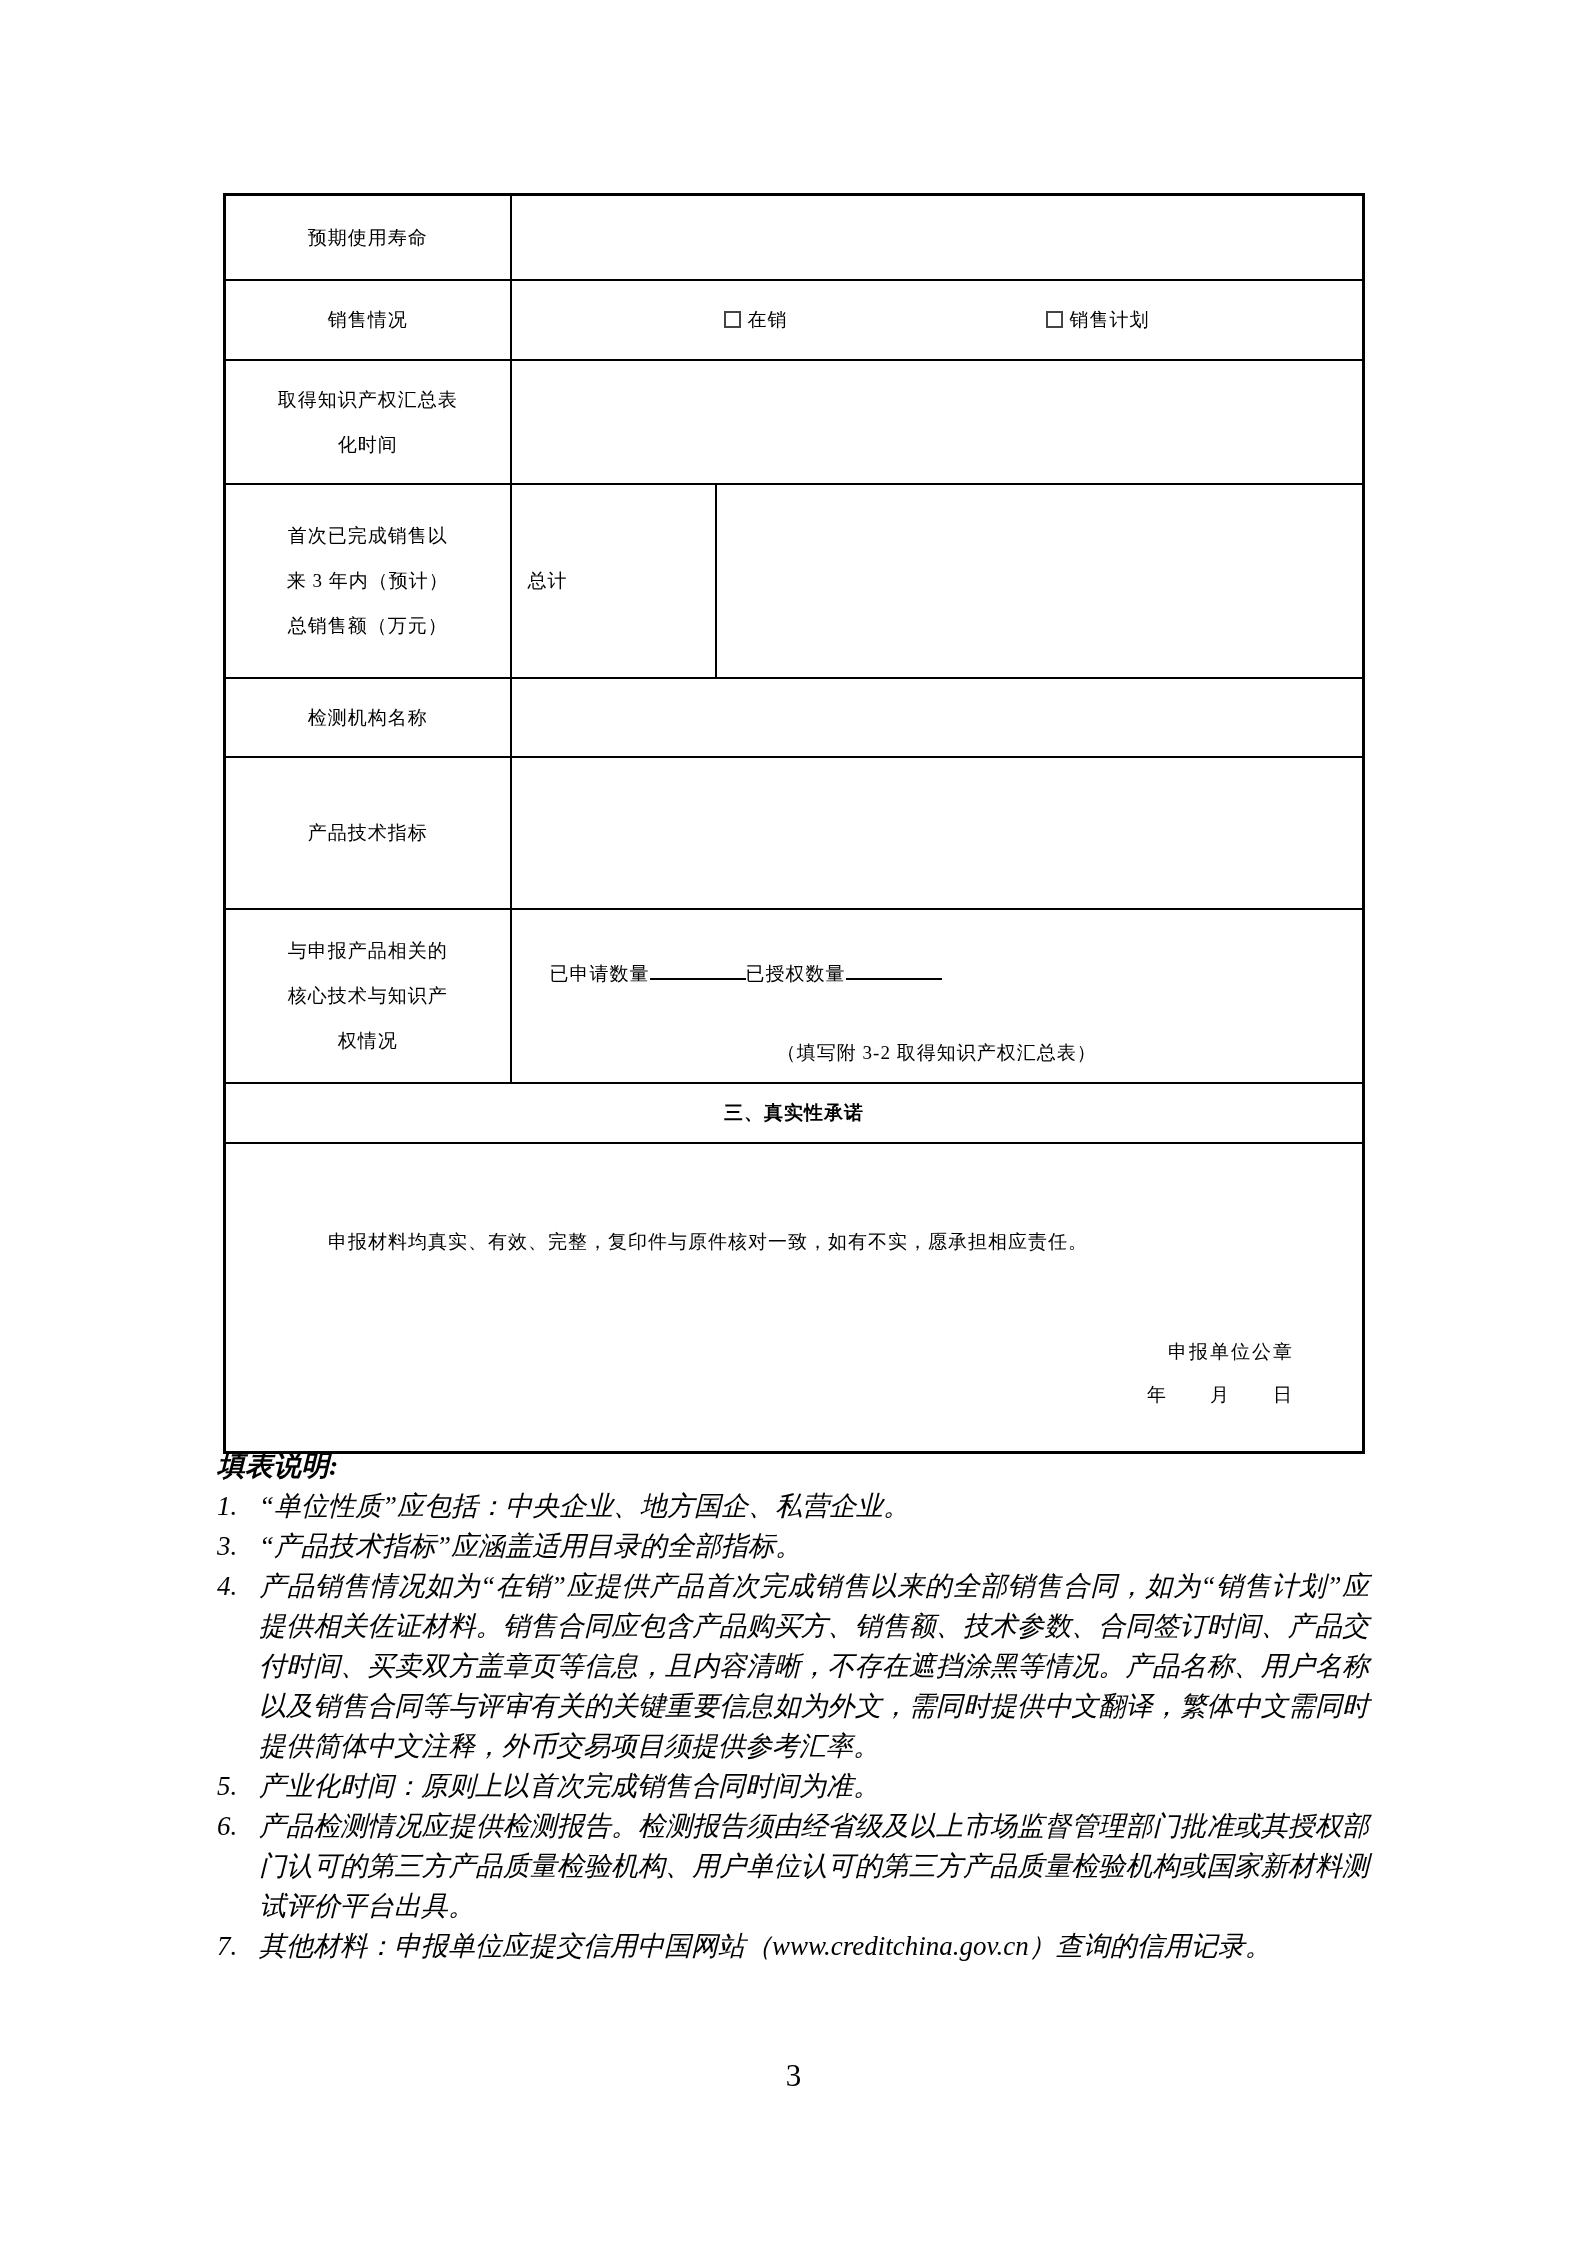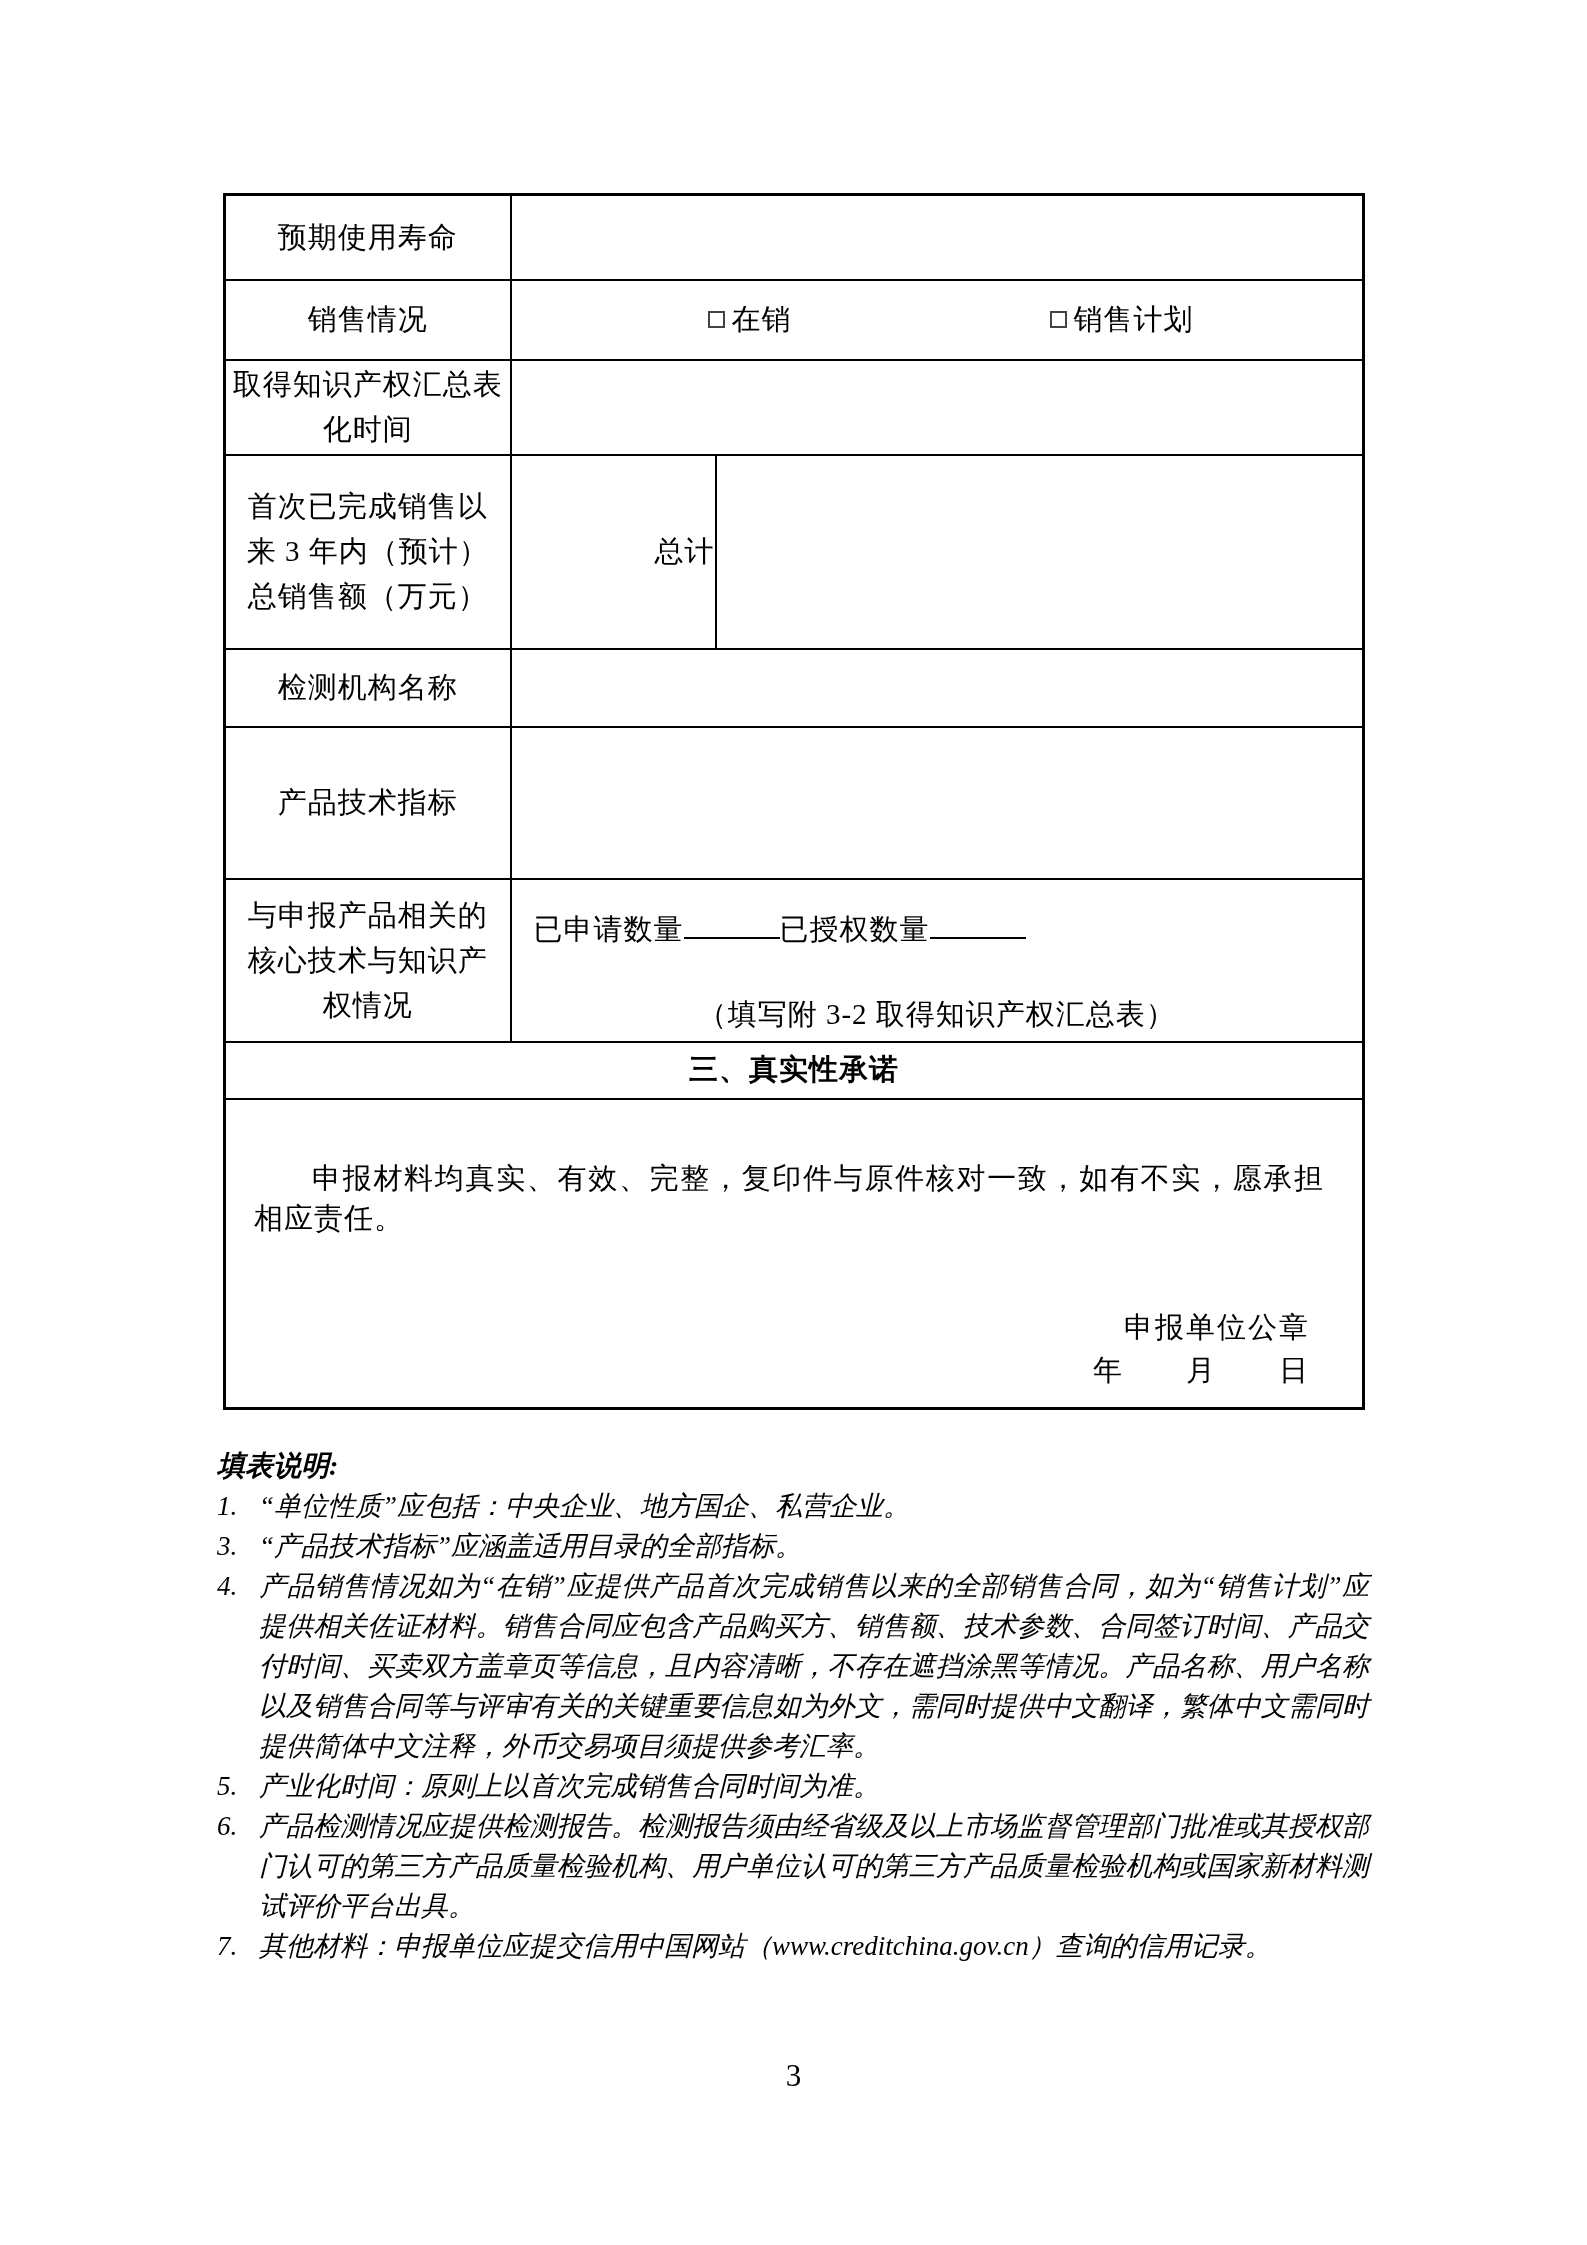--- a/index.html
+++ b/index.html
@@ -14,22 +14,22 @@
   
   table.form-table{
     position:absolute;left:223px;top:193px;
     width:1139px;
     border-collapse:collapse;
     table-layout:fixed;
     border:3px solid #000;
   }
   table.form-table td{
     border:2px solid #000;
-    padding:0;
-    font-size:29px;
+    padding:16px;
+    font-size:19px;
     letter-spacing:1px;
     vertical-align:middle;
   }
   td.label-cell{
     text-align:center;
     white-space:pre-line;
     line-height:45px;
     padding:4px 18px;
   }
   td.content-cell{ background:#fff; }
@@ -42,21 +42,21 @@
   .cb-item{ display:flex;align-items:center; }
   .cb-item + .cb-item{ margin-left:222px; }
   .cb-box{
     display:inline-block;
     width:17px;height:17px;
     border:2px solid #444;
     margin-right:7px;
     box-sizing:border-box;
   }
   
-  td.total-cell{ text-align:right; letter-spacing:3px; }
+  td.total-cell{ text-align:left; letter-spacing:3px; }
   
   td.ip-cell{ vertical-align:top; }
   .ip-line1{ padding:22px 0 0 22px; line-height:40px; }
   .blank-line{
     display:inline-block;width:96px;height:30px;
     border-bottom:2px solid #000;
     vertical-align:baseline;
   }
   .ip-line2{ text-align:center; margin-top:46px; }
   

